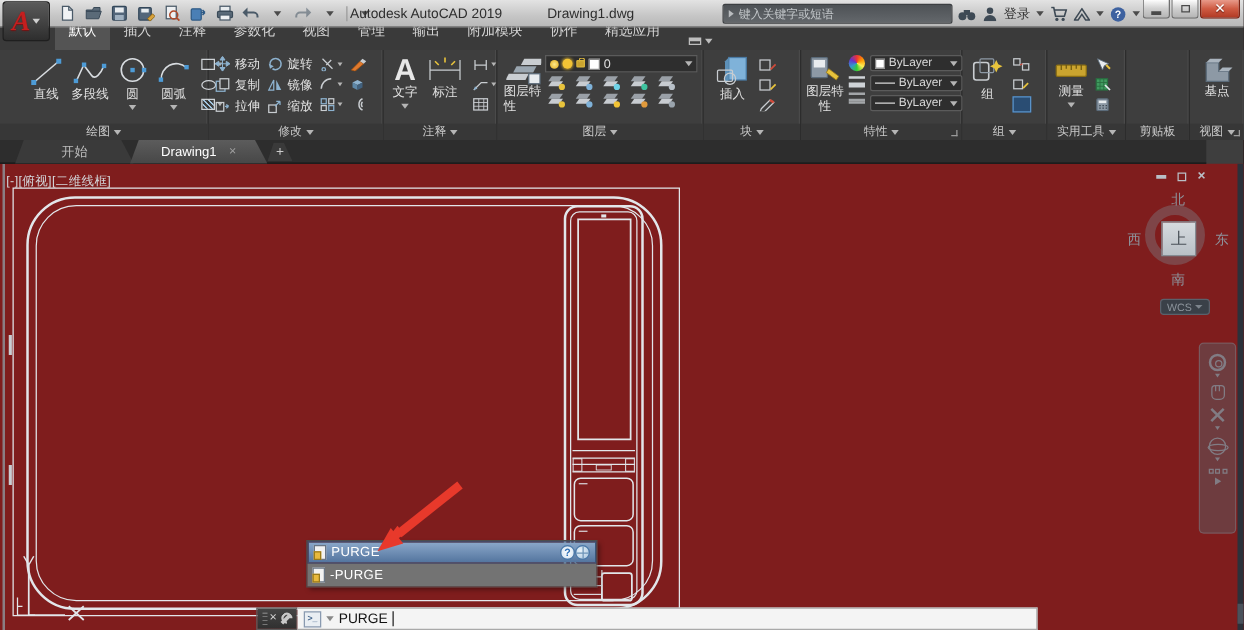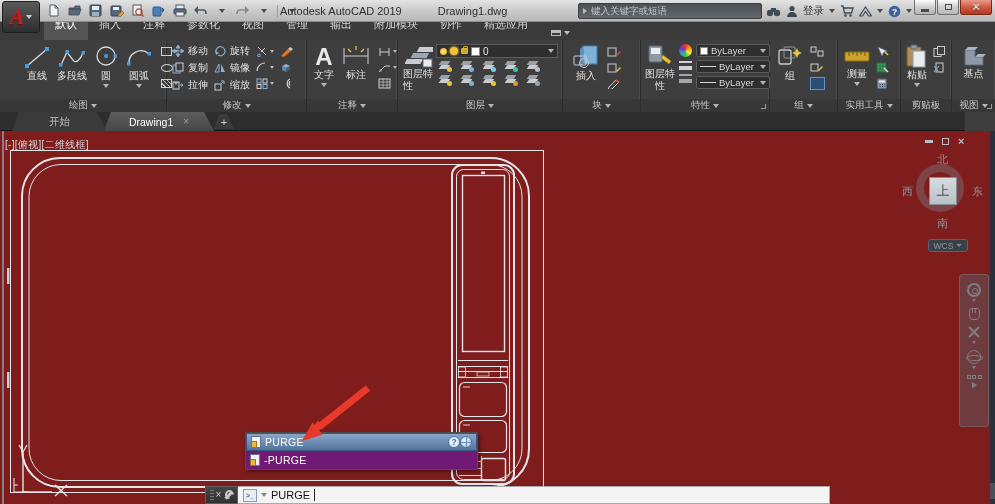--- a/index.html
+++ b/index.html
@@ -134,21 +134,21 @@
 .nv .orbit{width:14px;height:14px;border:1.5px solid #868d96;border-radius:50%;position:relative}
 .nv .orbit::after{content:"";position:absolute;left:-2px;top:4px;width:15px;height:4px;border:1.5px solid #868d96;border-radius:50%}
 .nv .sm{display:flex;gap:1.5px}
 .nv .sm i{width:4px;height:4px;border:1px solid #868d96;display:block}
 .nv .play{width:0;height:0;border-top:3px solid transparent;border-bottom:3px solid transparent;border-left:5px solid #868d96;margin-top:1px}
 .scrollstrip{position:absolute;left:990px;top:0;width:5px;height:373px;background:#2b313a}
 .scrollthumb{position:absolute;left:990px;top:352px;width:5px;height:16px;background:#4a515b;cursor:pointer}
 
 
 .popup{position:absolute;left:245px;top:432px;width:233px;z-index:50;border:1px solid #4c4c4c;box-shadow:2px 2px 4px rgba(0,0,0,.4)}
-.prow{height:18px;display:flex;align-items:center;background:#701a75;padding:0 4px;cursor:pointer}
+.prow{height:18px;display:flex;align-items:center;background:#737373;padding:0 4px;cursor:pointer}
 .prow.sel{background:linear-gradient(#8aa7c9,#53749e);border:1px solid #39567b}
 .prow .txt{font-size:10.5px;color:#fff;margin-left:4px;letter-spacing:.3px}
 .prow .spacer{flex:1}
 .doc-ic{width:10px;height:12px;background:#f2f2f2;border:1px solid #6a7685;position:relative}
 .doc-ic::after{content:"";position:absolute;left:-1px;bottom:-1px;width:4px;height:5px;background:#e8b93c;border:1px solid #9a7a1a}
 .help-ic{width:12px;height:12px;border-radius:50%;background:radial-gradient(#fdfefe,#cfe0f0);border:1px solid #4a78a8;
   display:flex;align-items:center;justify-content:center;font-size:8.5px;font-weight:bold;color:#2a6db5}
 .help-ic::after{content:"?"}
 .globe-ic{width:12px;height:12px;border-radius:50%;border:1px solid #4a78a8;background:radial-gradient(circle at 35% 35%,#e8f2fa,#a7c4dd);position:relative;overflow:hidden}
 .globe-ic::before{content:"";position:absolute;left:5px;top:0;width:1px;height:12px;background:#6d94b8}
@@ -774,45 +774,20 @@
           </span>
         </div>
       </div>
       <div class="panel-label">
         <span>实用工具</span>
           <span class="pl-caret"></span>
       </div>
     </div>
 
     <div class="panel" style="width:51px">
-      <div class="pbody" style="gap:4px;padding-left:4px">
-        <div class="tool-big">
-          <svg class="ic" width="24" height="25">
-              <rect x="2" y="3" width="14" height="19" rx="1" fill="#b08d55" stroke="#7a5c2e"></rect>
-              <rect x="6" y="1" width="6" height="4" rx="1" fill="#8d99a5" stroke="#5b6b7a"></rect>
-              <rect x="8" y="7" width="12" height="16" fill="#e8ecef" stroke="#8d99a5"></rect>
-            </svg>
-          <span>粘贴</span>
-          <span class="tcaret"></span>
-        </div>
-        <div class="sicol">
-          <span class="sic">
-            <svg class="ic" width="13" height="11">
-                <rect x="1" y="2.5" width="7" height="8" fill="none" stroke="#c9cdd1"></rect>
-                <rect x="4.5" y="0.5" width="7" height="8" fill="#3e3e3e" stroke="#c9cdd1"></rect>
-              </svg>
-          </span>
-          <span class="sic">
-            <svg class="ic" width="13" height="11">
-                <rect x="3" y="1" width="7" height="9" fill="none" stroke="#c9cdd1"></rect>
-                <path d="M1,10 L6,4 M1,4 L6,10" stroke="#8db2cf"></path>
-              </svg>
-          </span>
-        </div>
-      </div>
       <div class="panel-label">
         <span>剪贴板</span>
       </div>
     </div>
 
     <div class="panel" style="width:43px;border-right:none">
       <div class="pbody" style="justify-content:center">
         <div class="tool-big">
           <svg class="ic" width="26" height="24">
               <path d="M4,6 h10 v7 h8 v8 H4 z" fill="#8d99a5" stroke="#5b6b7a"></path>

